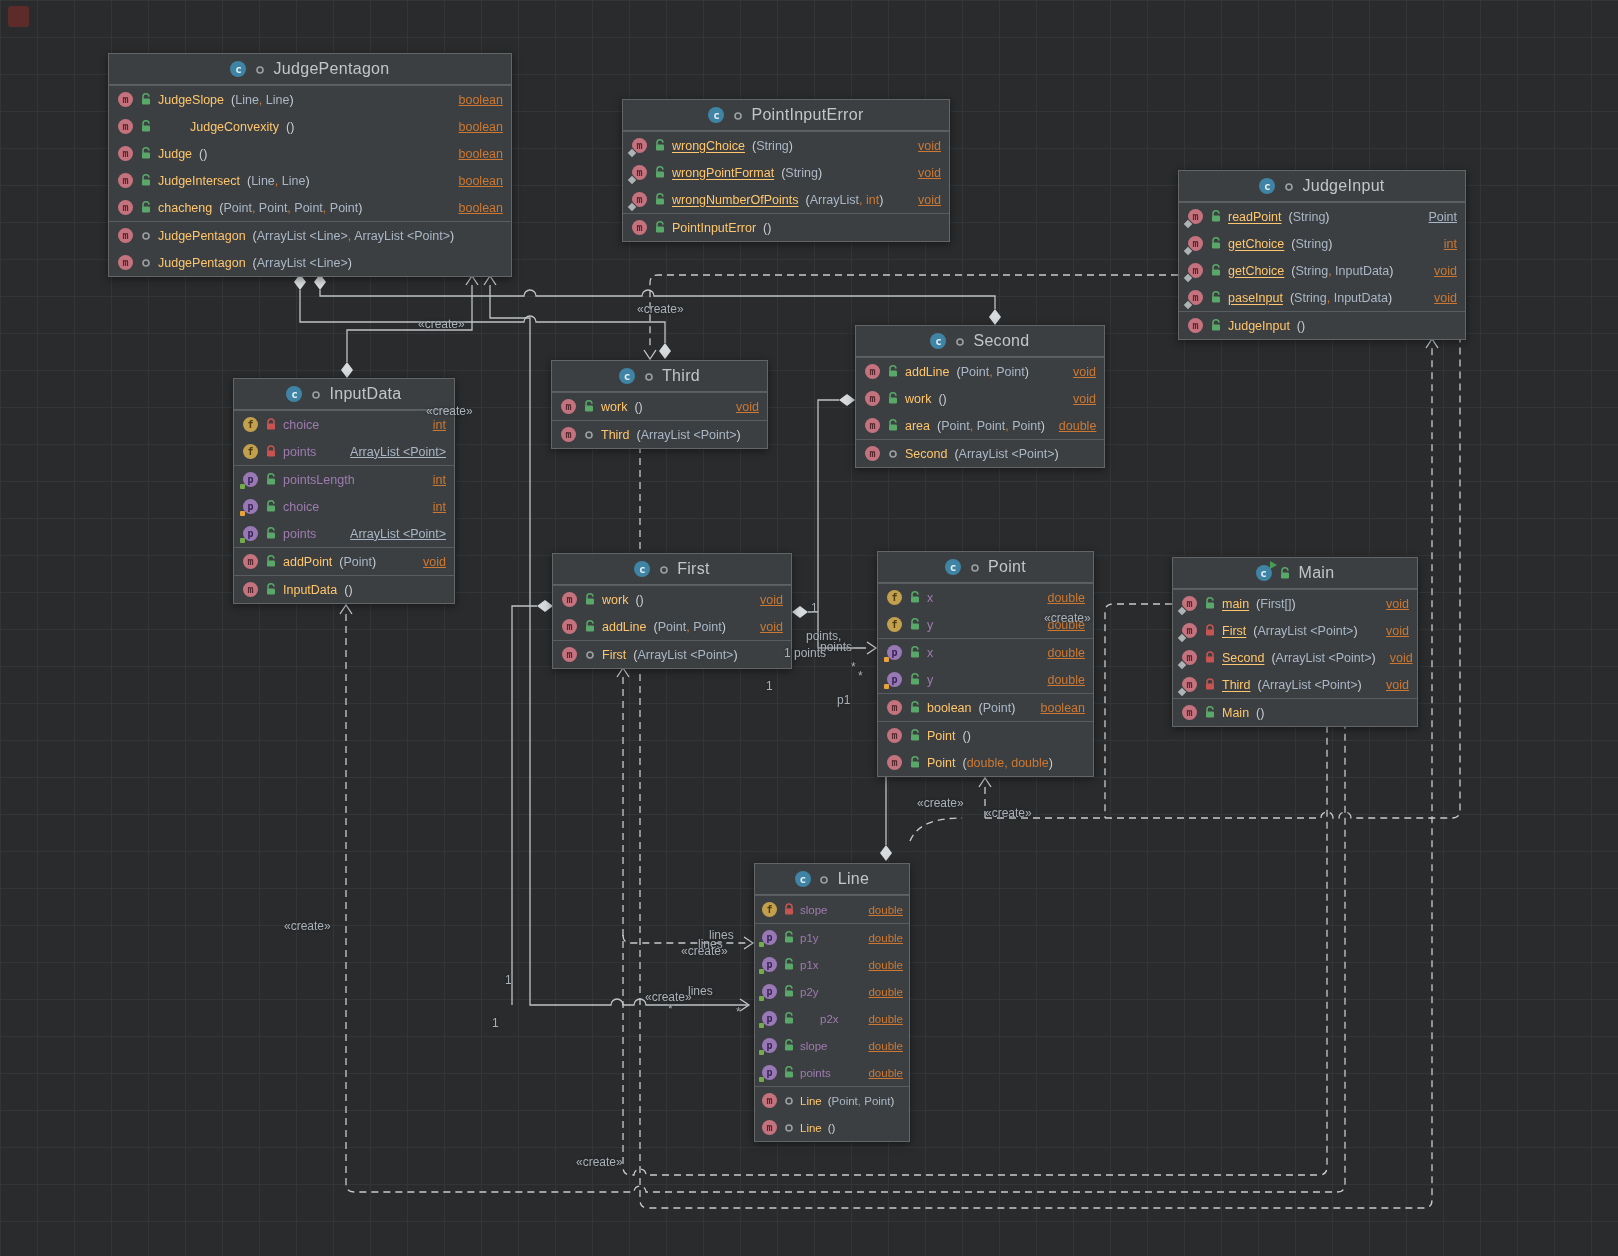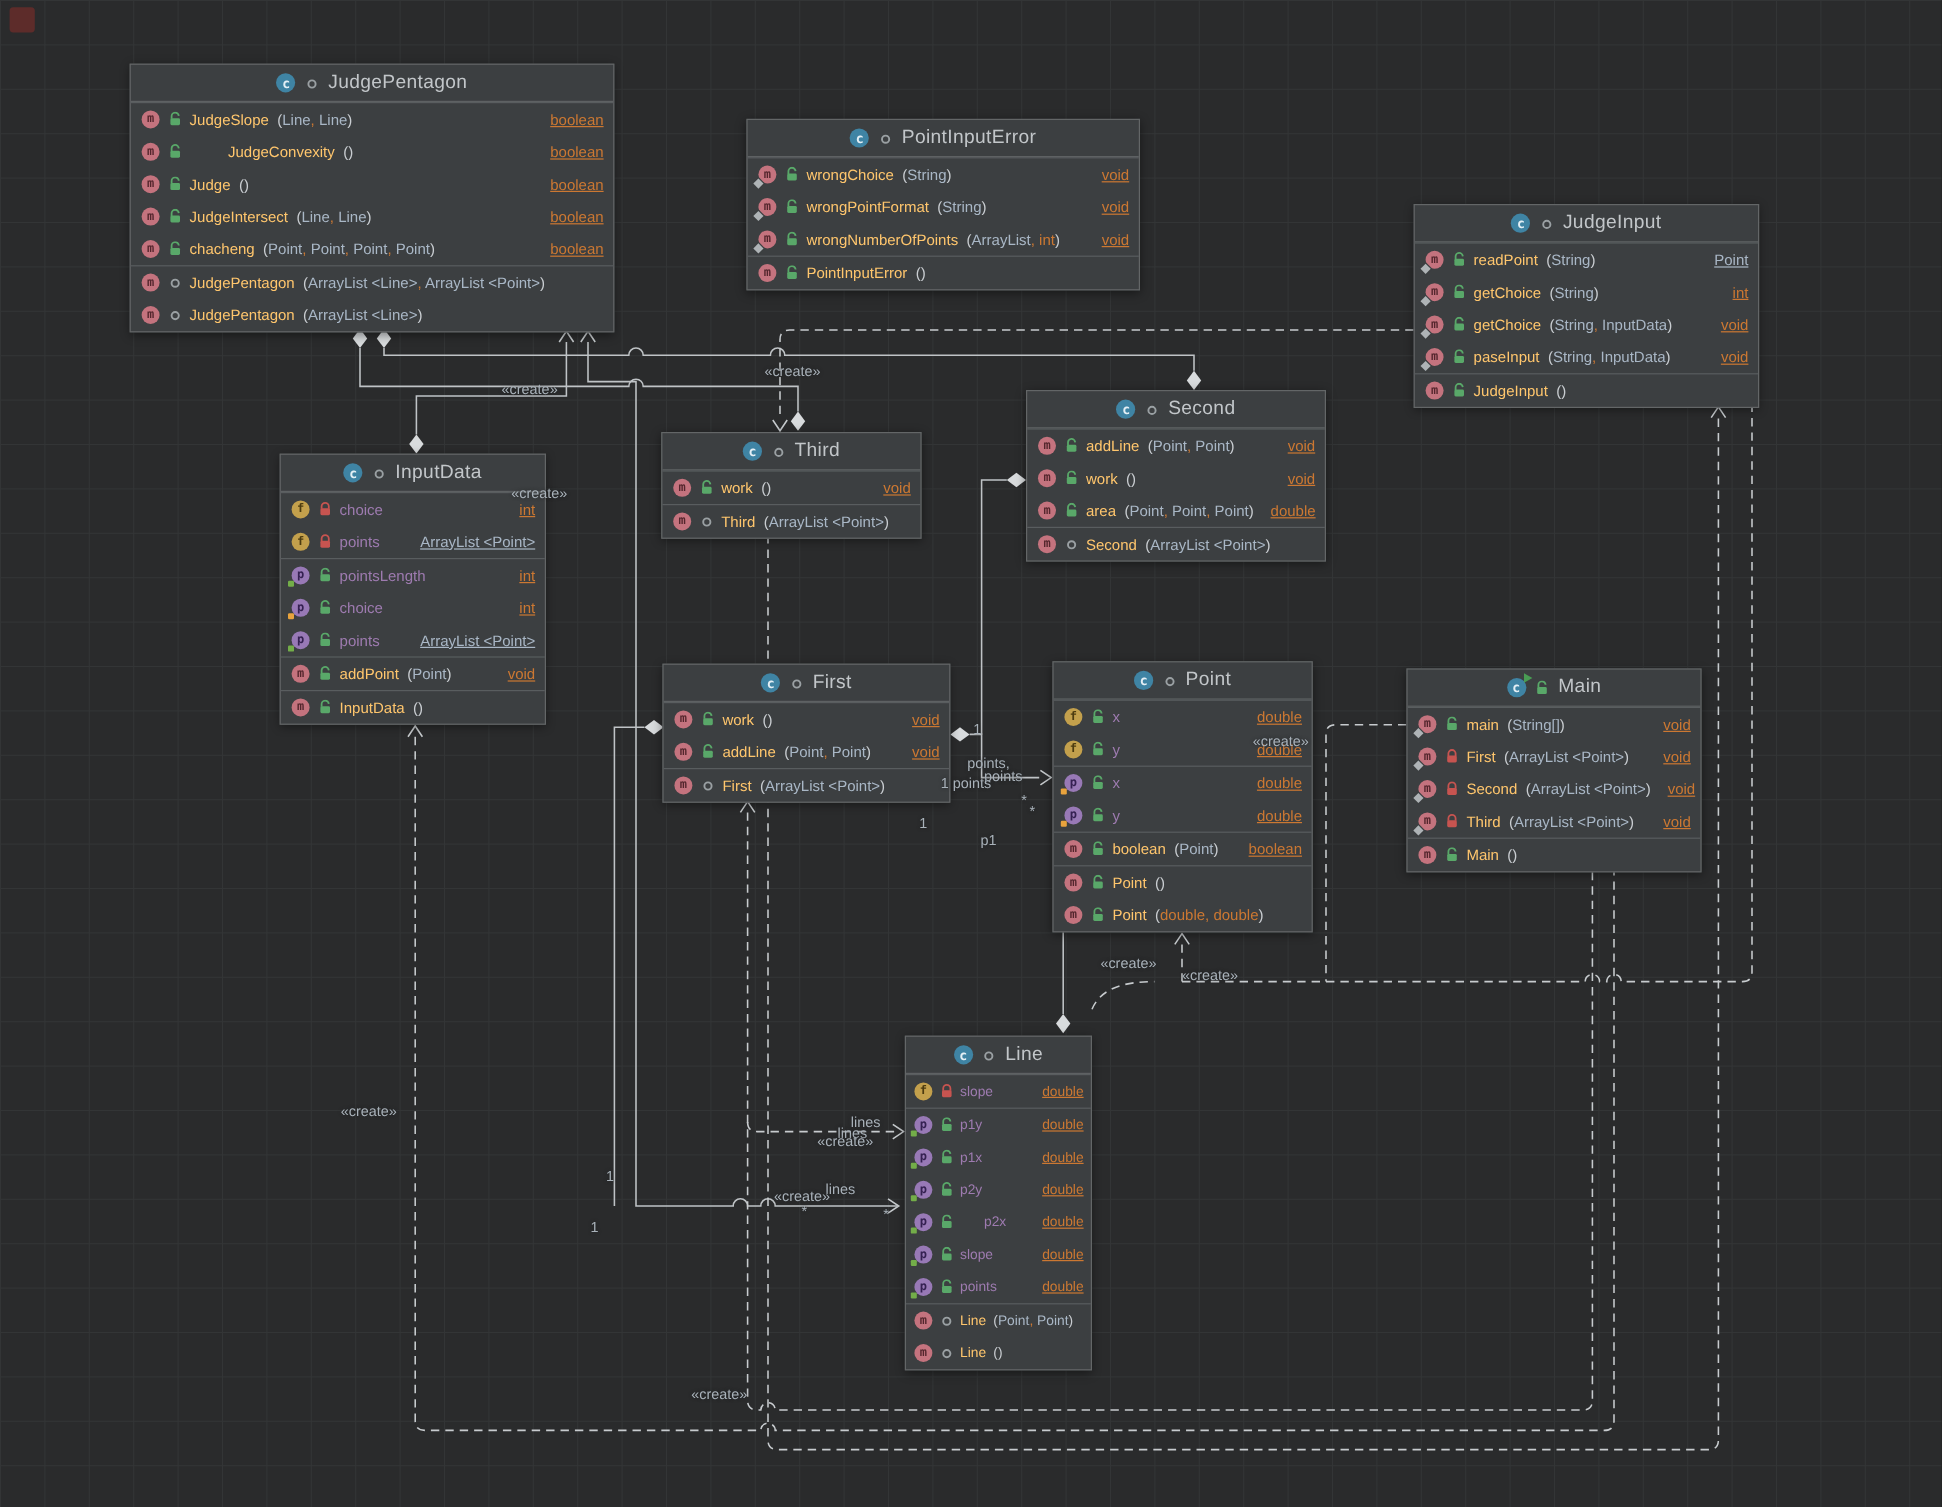--- a/index.html
+++ b/index.html
@@ -30,21 +30,21 @@
   .kind-f{background:#c3a04c;color:#4c3b10;}
   .kind-p{background:#9879b6;color:#352152;}
   .run-badge{position:absolute;top:-4px;right:-5px;width:0;height:0;
     border-left:7px solid #499c54;border-top:4px solid transparent;border-bottom:4px solid transparent;}
   .static-badge{position:absolute;left:-3px;bottom:-3px;width:6px;height:6px;background:#aeb3b6;
     transform:rotate(45deg);box-shadow:0 0 0 1px #3c3f41;}
   .dot-badge{position:absolute;left:-3px;bottom:-2px;width:5px;height:5px;border-radius:1px;}
   .dot-g{background:#73ad49;} .dot-o{background:#e8a33d;}
   .vis-icon{flex:0 0 13px;width:13px;height:13px;display:flex;align-items:center;justify-content:center;}
   .member-name{margin-right:1px;}
-  .member-name.u{text-underline-offset:2px;}
+  .member-name.u{text-decoration:underline;text-underline-offset:2px;}
   .member-ret{margin-left:auto;padding-left:8px;text-decoration:underline;}
   .edge-label{position:absolute;z-index:3;font-size:12px;color:#a9b2ba;white-space:nowrap;
     text-shadow:0 0 3px rgba(30,31,32,.8);}
   .corner-mark{position:absolute;left:8px;top:6px;width:21px;height:21px;background:#5d2c2a;
     border-radius:3px;z-index:0;}
 </style>
 </head>
 <body>
 
 <div id="canvas">
@@ -685,21 +685,21 @@
       <div class="section">
         <div class="member-row">
           <span class="kind-icon kind-m">m<span class="static-badge"></span></span>
           <span class="vis-icon">
             <svg width="12" height="13" viewBox="0 0 12 13">
               <path d="M3 6V4a3 3 0 0 1 6-.4" fill="none" stroke="#59a869" stroke-width="1.5"></path>
               <rect x="2" y="5.6" width="8" height="5.8" rx="1.2" fill="#59a869"></rect>
             </svg>
           </span>
           <span class="member-name u" style="color: rgb(255, 198, 109);">main</span>
-          <span><span style="color: rgb(201, 205, 209);">(</span><span style="color: rgb(169, 183, 198);">String[]</span><span style="color: rgb(201, 205, 209);">)</span></span>
+          <span><span style="color: rgb(201, 205, 209);">(</span><span style="color: rgb(169, 183, 198);">First[]</span><span style="color: rgb(201, 205, 209);">)</span></span>
           <span class="member-ret" style="color: rgb(204, 120, 50);">void</span>
         </div>
         <div class="member-row">
           <span class="kind-icon kind-m">m<span class="static-badge"></span></span>
           <span class="vis-icon">
             <svg width="12" height="13" viewBox="0 0 12 13">
               <path d="M3 6V4a3 3 0 0 1 6 0v2" fill="none" stroke="#c75450" stroke-width="1.5"></path>
               <rect x="2" y="5.6" width="8" height="5.8" rx="1.2" fill="#c75450"></rect>
             </svg>
           </span>
@@ -875,16 +875,16 @@
     <span class="edge-label" style="left: 668px; top: 1002px;">*</span>
     <span class="edge-label" style="left: 736px; top: 1005px;">*</span>
     <span class="edge-label" style="left: 576px; top: 1155px;">«create»</span>
     <span class="edge-label" style="left: 811px; top: 601px;">1</span>
     <span class="edge-label" style="left: 806px; top: 629px;">points,</span>
     <span class="edge-label" style="left: 820px; top: 640px;">points</span>
     <span class="edge-label" style="left: 784px; top: 646px;">1 points</span>
     <span class="edge-label" style="left: 851px; top: 660px;">*</span>
     <span class="edge-label" style="left: 858px; top: 669px;">*</span>
     <span class="edge-label" style="left: 766px; top: 679px;">1</span>
-    <span class="edge-label" style="left: 817px; top: 693px;">p1</span>
+    <span class="edge-label" style="left: 837px; top: 693px;">p1</span>
     <span class="edge-label" style="left: 505px; top: 973px;">1</span>
     <span class="edge-label" style="left: 492px; top: 1016px;">1</span>
   </div>
 
 </body></html>

